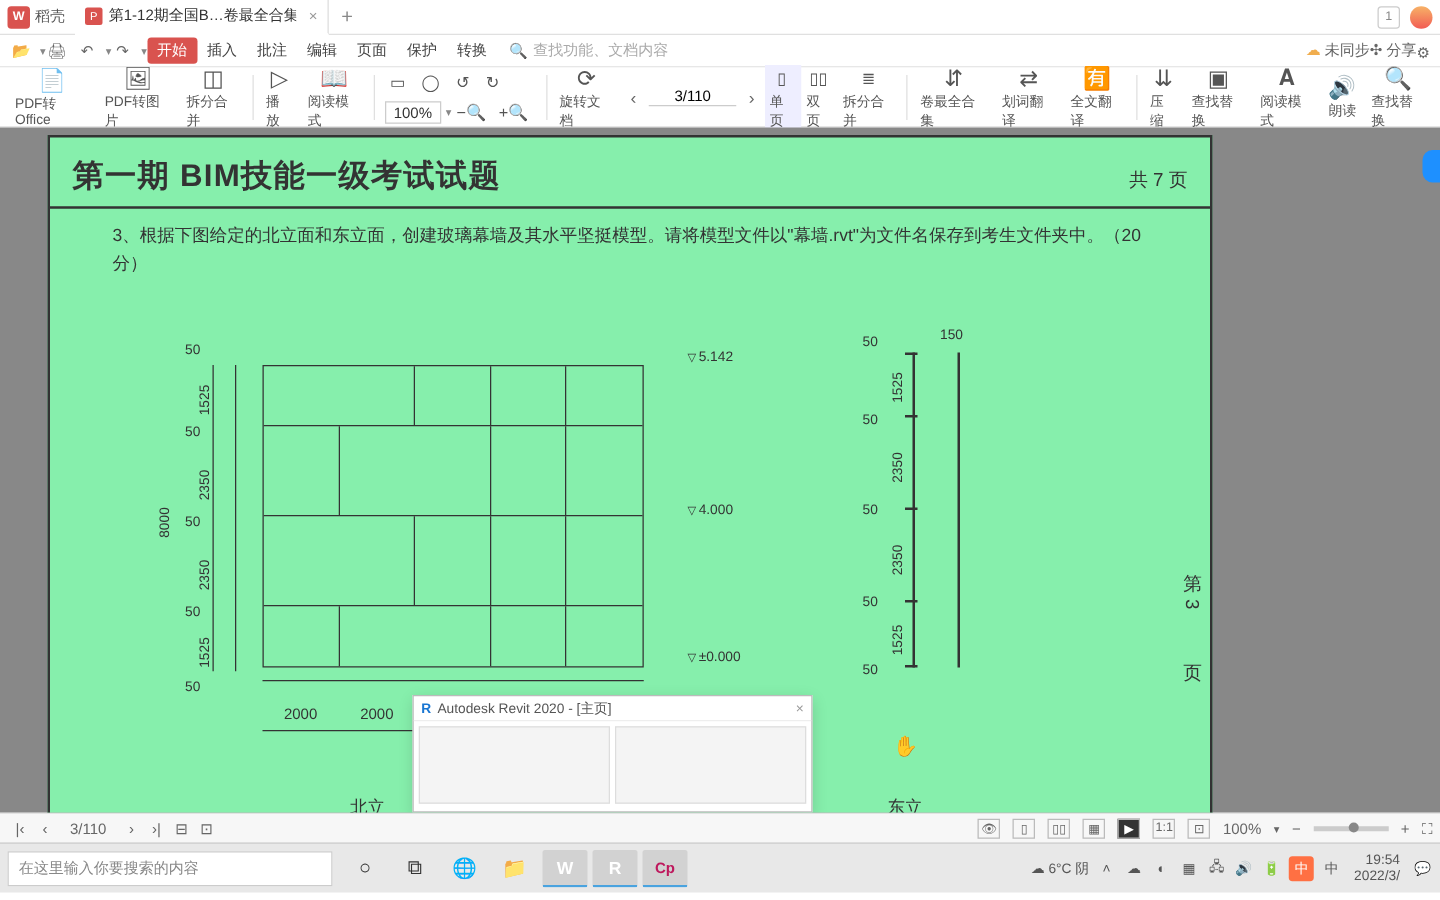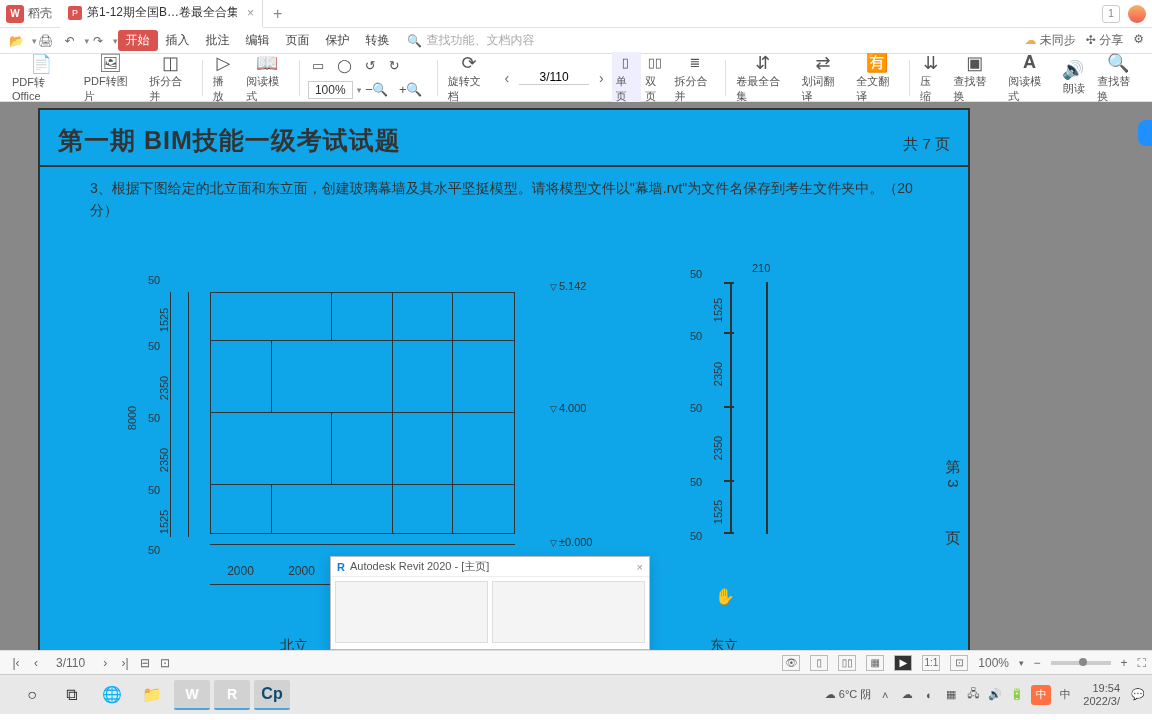--- a/index.html
+++ b/index.html
@@ -16,37 +16,37 @@
 .tab-add { margin-left: 10px; color: #888; font-size: 16px; cursor: pointer; }
 .titlebar-right { margin-left: auto; display: flex; align-items: center; gap: 8px; padding-right: 6px; }
 .tb-icon { width: 18px; height: 18px; display: flex; align-items: center; justify-content: center; color: #888; border:1px solid #ccc; border-radius:3px; font-size:10px;}
 
 .menubar { height: 26px; background: #fff; display: flex; align-items: center; padding: 0 8px; border-bottom: 1px solid #e0e0e0; }
 .mb-icon { width: 18px; height: 18px; display: flex; align-items: center; justify-content: center; color: #666; margin-right: 6px; }
 .menu-item { padding: 2px 8px; font-size: 12px; color: #444; cursor: pointer; border-radius: 3px; }
 .menu-item.primary { background: #d9534f; color: #fff; }
 .search-box { margin-left: 10px; display: flex; align-items: center; color: #aaa; font-size: 12px; }
 .search-box .mag { margin-right: 4px; }
-.menubar-right { margin-left: auto; display: flex; align-items: flex-start; gap: 10px; color: #666; font-size: 12px; }
+.menubar-right { margin-left: auto; display: flex; align-items: flex-end; color: #666; font-size: 12px; }
 .sync-icn{color:#f0ad4e;}
 
 .toolbar { height: 48px; background: #fff; display: flex; align-items: center; padding: 0 6px; border-bottom: 1px solid #ddd; }
 .tool { display: flex; flex-direction: column; align-items: center; padding: 0 6px; font-size: 11px; color: #555; cursor: pointer; }
 .tool .ticon { font-size: 18px; height: 22px; display: flex; align-items: center; }
 .tool.small { flex-direction: row; font-size: 11px; padding: 0 4px; }
 .tool.small .ticon { font-size: 13px; margin-right: 2px; }
 .tb-sep { width: 1px; height: 36px; background: #e0e0e0; margin: 0 4px; }
 .zoom-val { border: 1px solid #ccc; padding: 1px 6px; font-size: 12px; margin-right: 4px; }
 .page-nav { display: flex; align-items: center; gap: 10px; margin: 0 8px; }
 .page-nav .arrow { font-size: 14px; color: #666; cursor: pointer; }
 .page-input { width: 70px; text-align: center; border: none; border-bottom: 1px solid #ccc; font-size: 12px; }
 .markup-row{display:flex;gap:3px;}
 
 .doc-area { height: 548px; background: #888; display: flex; padding: 6px 0 0 38px; position: relative; overflow:hidden;}
-.page { width: 932px; height: 548px; background: #0ea5e9; border: 2px solid #333; position: relative; }
+.page { width: 932px; height: 548px; background: #86efac; border: 2px solid #333; position: relative; }
 .page-header { border-bottom: 2px solid #333; padding: 14px 18px 8px; display: flex; justify-content: space-between; align-items: baseline; }
 .page-title { font-size: 25px; font-weight: bold; letter-spacing: 1px; }
 .page-count { font-size: 15px; }
 .page-body { padding: 10px 40px 0 50px; position: relative; height: 480px; }
 .question { font-size: 14px; line-height: 1.6; margin-bottom: 30px; }
 .side-label { position: absolute; right: 6px; top: 280px; font-size: 15px; writing-mode: vertical-rl; letter-spacing: 14px; }
 .blue-tab { position:absolute; right:0; top:18px; width:14px; height:26px; background:#1e90ff; border-radius:8px 0 0 8px;}
 
 .drawings { position: relative; height: 420px; }
 .north-elev { position: absolute; left: 40px; top: 40px; }
@@ -81,21 +81,21 @@
 .sb-right { margin-left: auto; display: flex; align-items: center; gap: 10px; }
 .sb-iconbtn { width: 18px; height: 16px; border: 1px solid #bbb; display:flex; align-items:center; justify-content:center; font-size:10px; cursor:pointer;}
 
 .taskbar { height: 40px; background: #e8e8e8; border-top: 1px solid #ccc; display: flex; align-items: center; padding: 0 6px; }
 .tsk-search { width: 260px; height: 28px; background: #fff; border: 1px solid #ccc; display: flex; align-items: center; padding: 0 8px; color: #888; font-size: 12px; }
 .tsk-icons { display: flex; gap: 4px; margin-left: 8px; }
 .tsk-icon { width: 36px; height: 30px; display: flex; align-items: center; justify-content: center; font-size: 16px; border-radius: 2px; cursor: pointer; }
 .tsk-icon.active { background: #d2d2d2; border-bottom: 2px solid #4aa3df; }
 .tsk-w { background: #d9534f; color: #fff; font-weight: bold; font-size: 14px;}
 .tsk-r { background: #2962c9; color: #fff; font-weight: bold; font-size: 14px;}
-.tsk-c { background: #2e7d32; color: #0c4a6e; font-weight: bold; font-size: 16px;}
+.tsk-c { background: #2e7d32; color: #be185d; font-weight: bold; font-size: 12px;}
 .tsk-right { margin-left: auto; display: flex; align-items: center; gap: 6px; font-size: 11px; color: #555; }
 .tray-icon { width: 16px; text-align: center; }
 .clock { text-align: right; line-height: 1.1; padding: 0 4px; }
 .ime { width: 20px; height: 20px; background: #ff7043; color: #fff; border-radius: 3px; display:flex;align-items:center;justify-content:center;font-size:11px;}
 </style>
 </head>
 <body>
 
 <div class="titlebar">
   <div class="app-logo">W</div>
@@ -306,27 +306,27 @@
             <span style="width:61px">2000</span>
             <span style="width:61px">2000</span>
             <span style="width:61px">2000</span>
             <span style="width:61px">2000</span>
             <span style="width:61px">2000</span>
           </div>
           <div style="position:absolute;left:80px;top:292px;width:305px;border-top:1px solid #333;text-align:center;font-size:12px;">10000</div>
 
           <div class="elev-mark" style="left:420px;top:-12px;">5.142</div>
           <div class="elev-mark" style="left:420px;top:110px;">4.000</div>
-          <div class="elev-mark" style="left:420px;top:244px;">±0.000</div>
+          <div class="elev-mark" style="left:420px;top:228px;">±0.000</div>
 
           <div class="caption" style="left:150px;top:345px;">北立面图  1:100</div>
         </div>
 
         <div class="east-elev">
-          <div style="position:absolute;left:62px;top:-20px;font-size:11px;">210</div>
+          <div style="position:absolute;left:62px;top:-20px;font-size:11px;">150</div>
           <div class="vbar" style="position:absolute;left:40px;top:0;height:252px;"></div>
           <div class="vbar" style="position:absolute;left:76px;top:0;height:252px;"></div>
 
           <div class="tick" style="position:absolute;left:34px;top:0;"></div>
           <div class="tick" style="position:absolute;left:34px;top:50px;"></div>
           <div class="tick" style="position:absolute;left:34px;top:124px;"></div>
           <div class="tick" style="position:absolute;left:34px;top:198px;"></div>
           <div class="tick" style="position:absolute;left:34px;top:250px;"></div>
 
           <div class="vdim" style="position:absolute;left:0;top:-14px;">50</div>
@@ -380,20 +380,23 @@
     <span>−</span>
     <span style="width:60px;height:4px;background:#ccc;position:relative;">
         <span style="position:absolute;left:28px;top:-3px;width:8px;height:8px;background:#888;border-radius:50%;"></span>
       </span>
     <span>+</span>
     <span>⛶</span>
   </div>
 </div>
 
 <div class="taskbar">
+  <div class="tsk-search">
+      <span>在这里输入你要搜索的内容</span>
+    </div>
   <div class="tsk-icons">
     <div class="tsk-icon">○</div>
     <div class="tsk-icon">⧉</div>
     <div class="tsk-icon" style="color:#0078d4;">🌐</div>
     <div class="tsk-icon" style="color:#f2a900;">📁</div>
     <div class="tsk-icon active tsk-w">W</div>
     <div class="tsk-icon active tsk-r">R</div>
     <div class="tsk-icon active tsk-c">Cp</div>
   </div>
   <div class="tsk-right">

